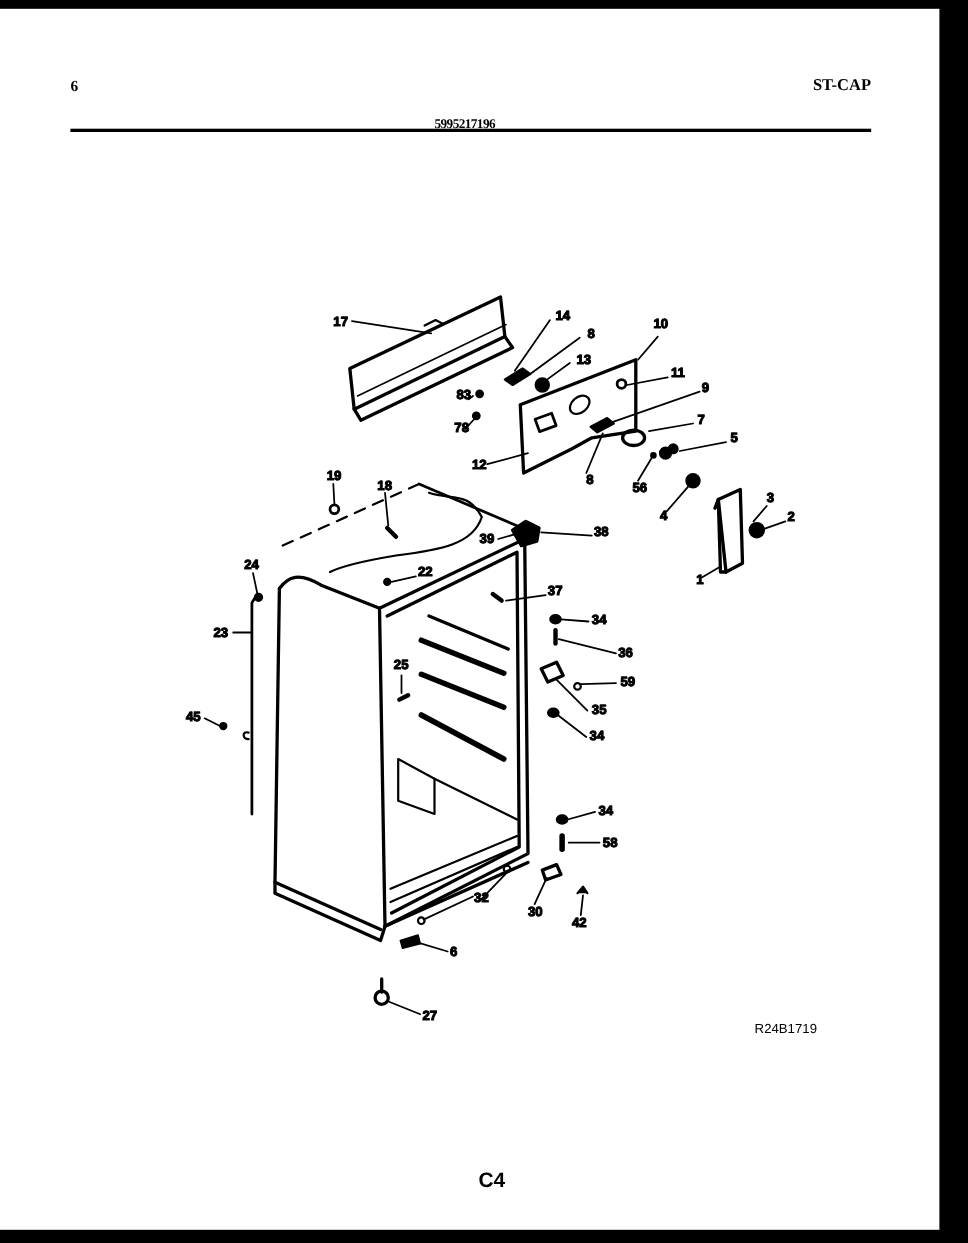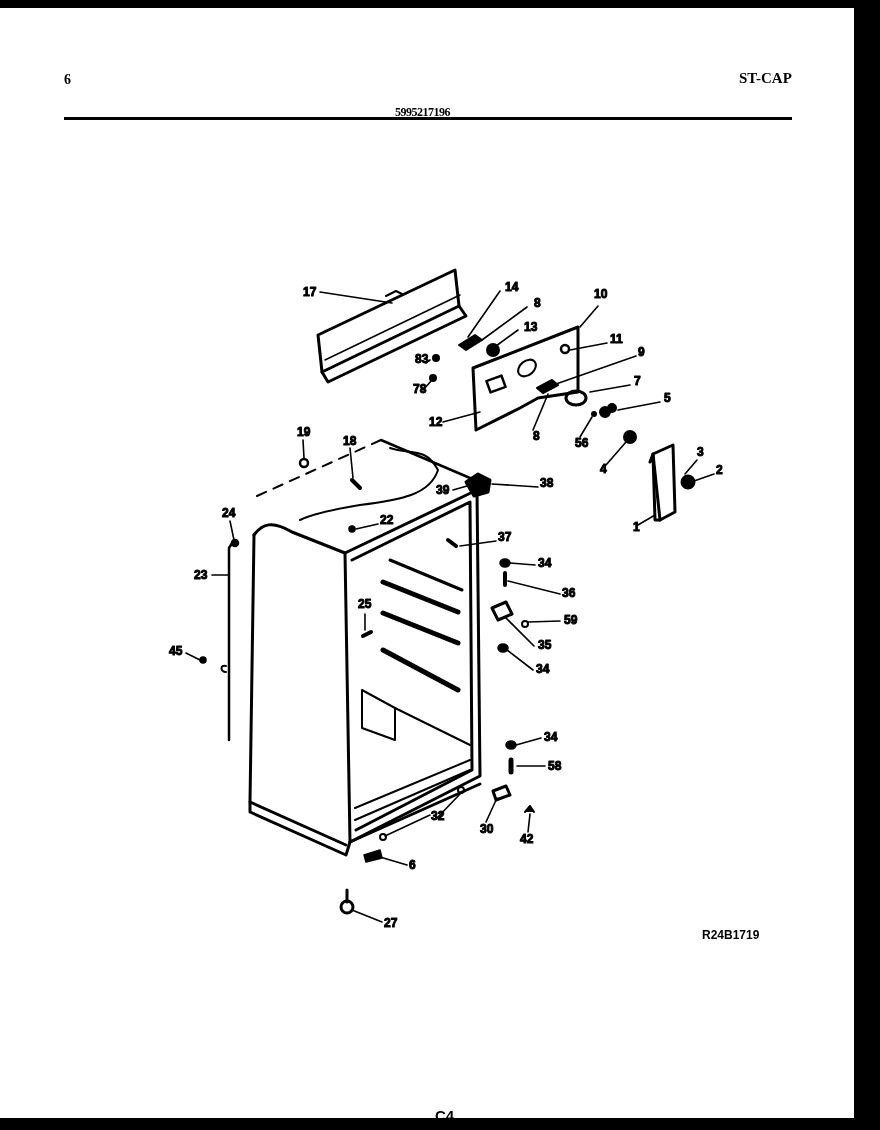--- a/index.html
+++ b/index.html
@@ -5,22 +5,22 @@
   html,body{margin:0;padding:0;background:#000;}
   body{width:880px;height:1130px;position:relative;overflow:hidden;font-family:"Liberation Sans",sans-serif;}
   .page{position:absolute;left:0;top:8px;width:854px;height:1110px;background:#fff;}
   .hdr{position:absolute;font-family:"Liberation Serif",serif;font-weight:bold;color:#000;}
   .hdr-left{left:64px;top:72px;font-size:14px;}
   .hdr-center{left:395px;top:85px;font-size:12px;letter-spacing:-0.5px;margin-top:20px;}
   .hdr-right{left:739px;top:70px;font-size:15px;}
   .rule{position:absolute;left:64px;top:117px;width:728px;height:3px;background:#000;}
   svg.diagram{position:absolute;left:0;top:0;}
   .lbl{font-family:"Liberation Sans",sans-serif;font-weight:bold;font-size:12px;fill:#000;}
-  .ref{position:absolute;left:702px;top:928px;font-weight:bold;font-size:12px;}
-  .pg{position:absolute;left:435px;top:1107px;font-weight:bold;font-size:15px;}
+  .ref{position:absolute;left:686px;top:928px;font-weight:normal;font-size:12px;}
+  .pg{position:absolute;left:435px;top:1063px;font-weight:bold;font-size:19px;}
 </style>
 </head>
 <body>
 
 <div class="page"></div>
 
 <div class="hdr hdr-left">6</div>
 <div class="hdr hdr-center">5995217196</div>
 <div class="hdr hdr-right">ST-CAP</div>
 <div class="rule"></div>

